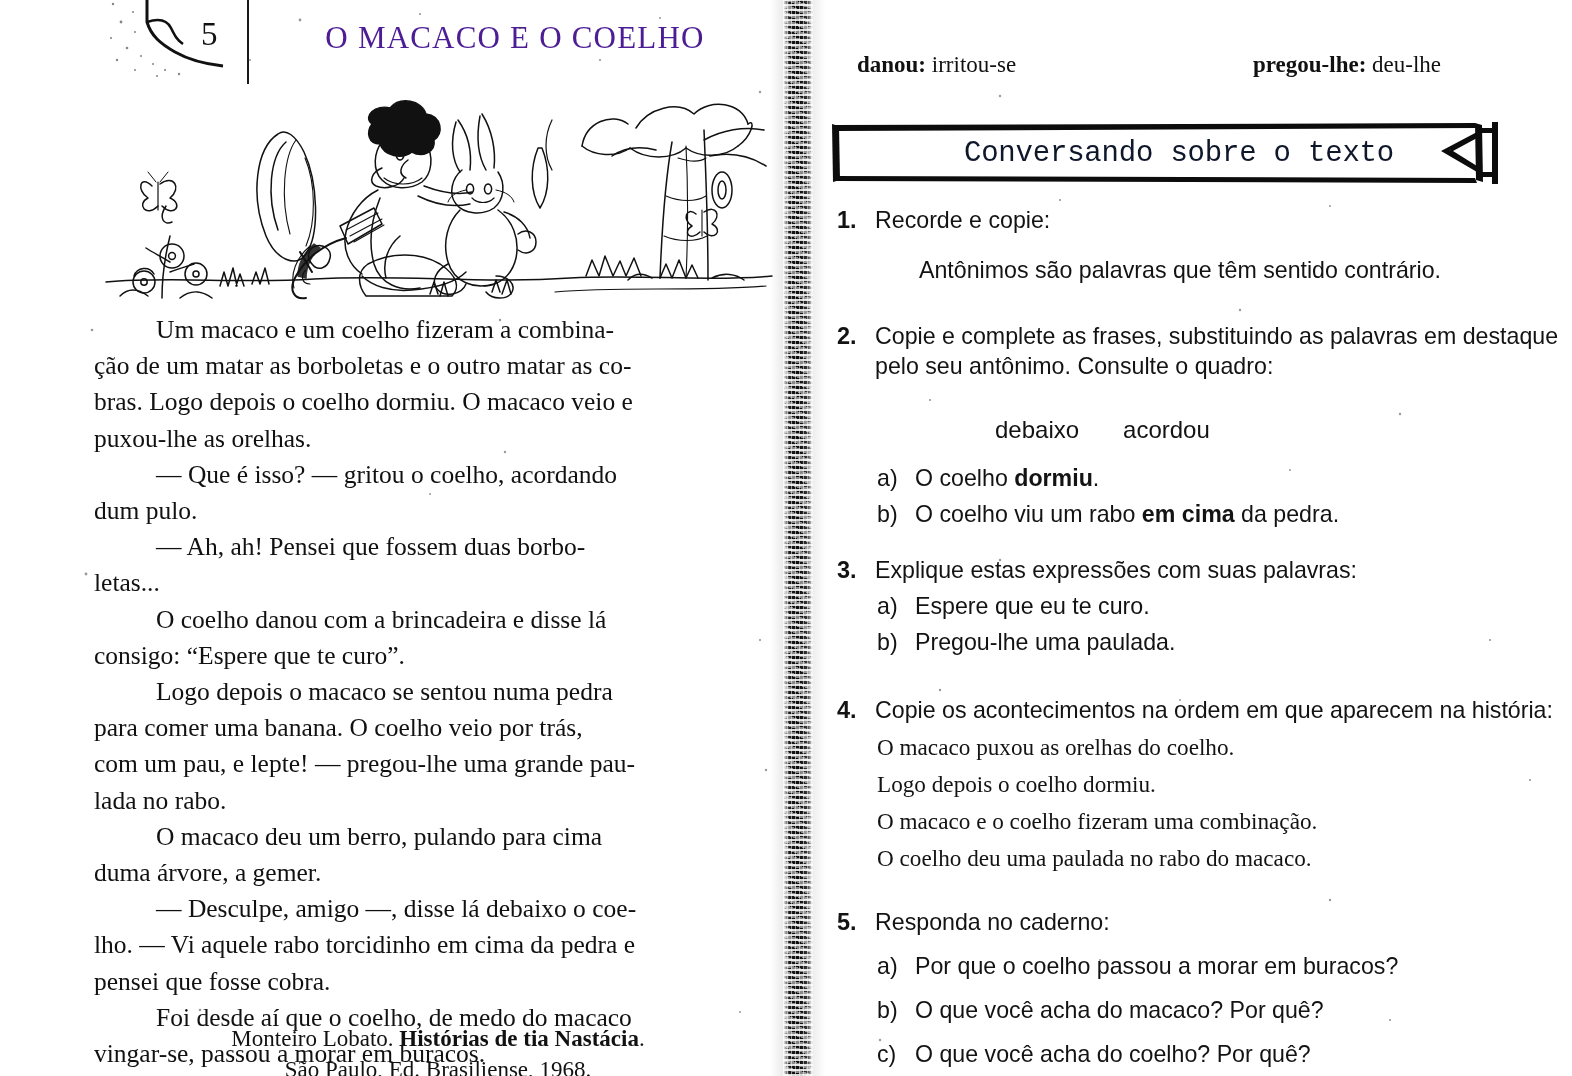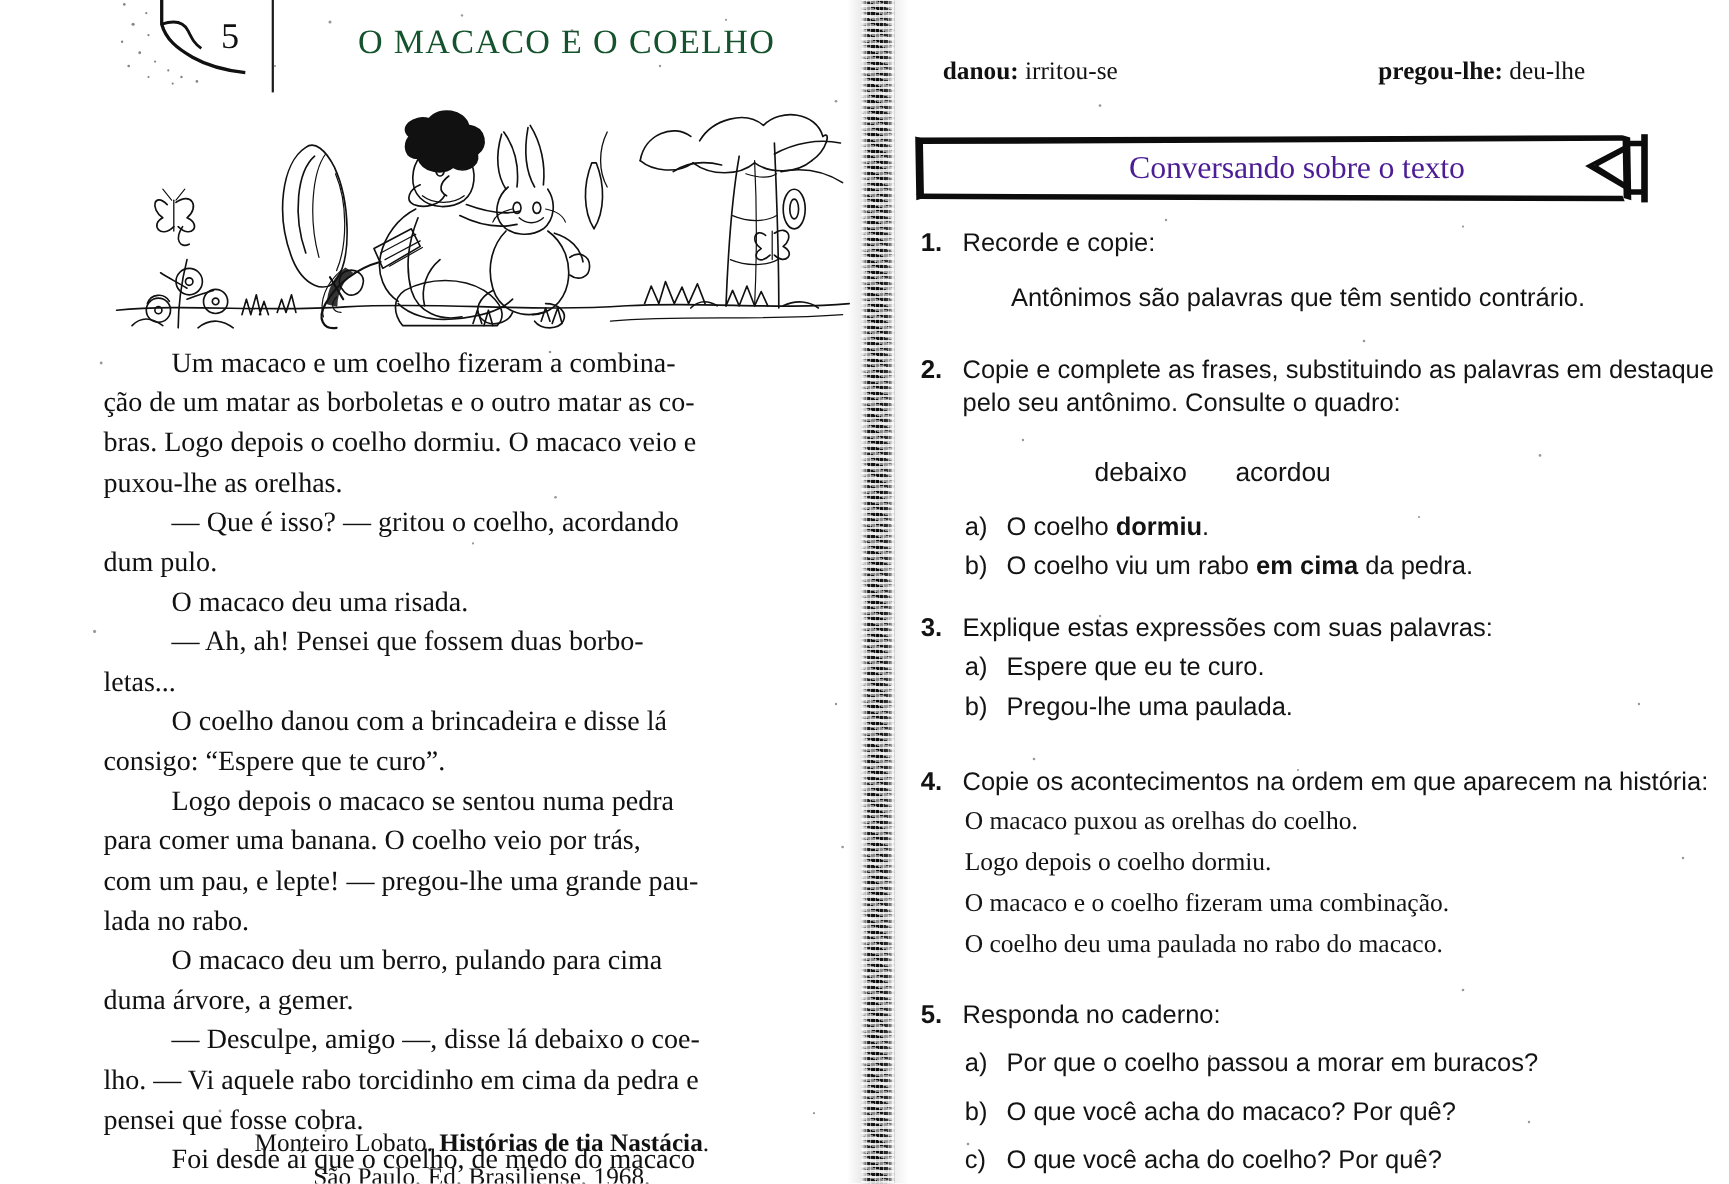--- a/index.html
+++ b/index.html
@@ -108,21 +108,21 @@
   #lesson-title {
     position: absolute;
     left: 160px;
     top: 20px;
     width: 500px;
     text-align: center;
     font-family: "Liberation Serif", serif;
     font-size: 31px;
     letter-spacing: 1.2px;
     white-space: nowrap;
-    color: #14532d;
+    color: #4c1d95;
   }
 
   #illustration {
     position: absolute;
     left: 100px;
     top: 86px;
     width: 680px;
     height: 222px;
   }
 
@@ -183,24 +183,24 @@
     height: 66px;
   }
   #banner-label {
     position: absolute;
     left: 0; top: 0;
     width: 700px;
     height: 66px;
     display: flex;
     align-items: center;
     justify-content: center;
-    font-family: Liberation Serif, serif;
+    font-family: Liberation Mono, monospace;
     font-size: 29px;
     letter-spacing: -.2px;
-    color: #4c1d95;
+    color: #0f172a;
     white-space: nowrap;
   }
 
   #exercises {
     position: absolute;
     left: 16px;
     top: 205px;
     width: 740px;
     font-size: 23.2px;
     line-height: 30px;
@@ -436,21 +436,20 @@
       </g>
     </svg>
 
     <div id="story">
       <p class="para">Um macaco e um coelho fizeram a combina-
 ção de um matar as borboletas e o outro matar as co-
 bras. Logo depois o coelho dormiu. O macaco veio e
 puxou-lhe as orelhas.</p>
       <p class="para">— Que é isso? — gritou o coelho, acordando
 dum pulo.</p>
-      <p class="para">O macaco deu uma risada.</p>
       <p class="para">— Ah, ah! Pensei que fossem duas borbo-
 letas...</p>
       <p class="para">O coelho danou com a brincadeira e disse lá
 consigo: “Espere que te curo”.</p>
       <p class="para">Logo depois o macaco se sentou numa pedra
 para comer uma banana. O coelho veio por trás,
 com um pau, e lepte! — pregou-lhe uma grande pau-
 lada no rabo.</p>
       <p class="para">O macaco deu um berro, pulando para cima
 duma árvore, a gemer.</p>

